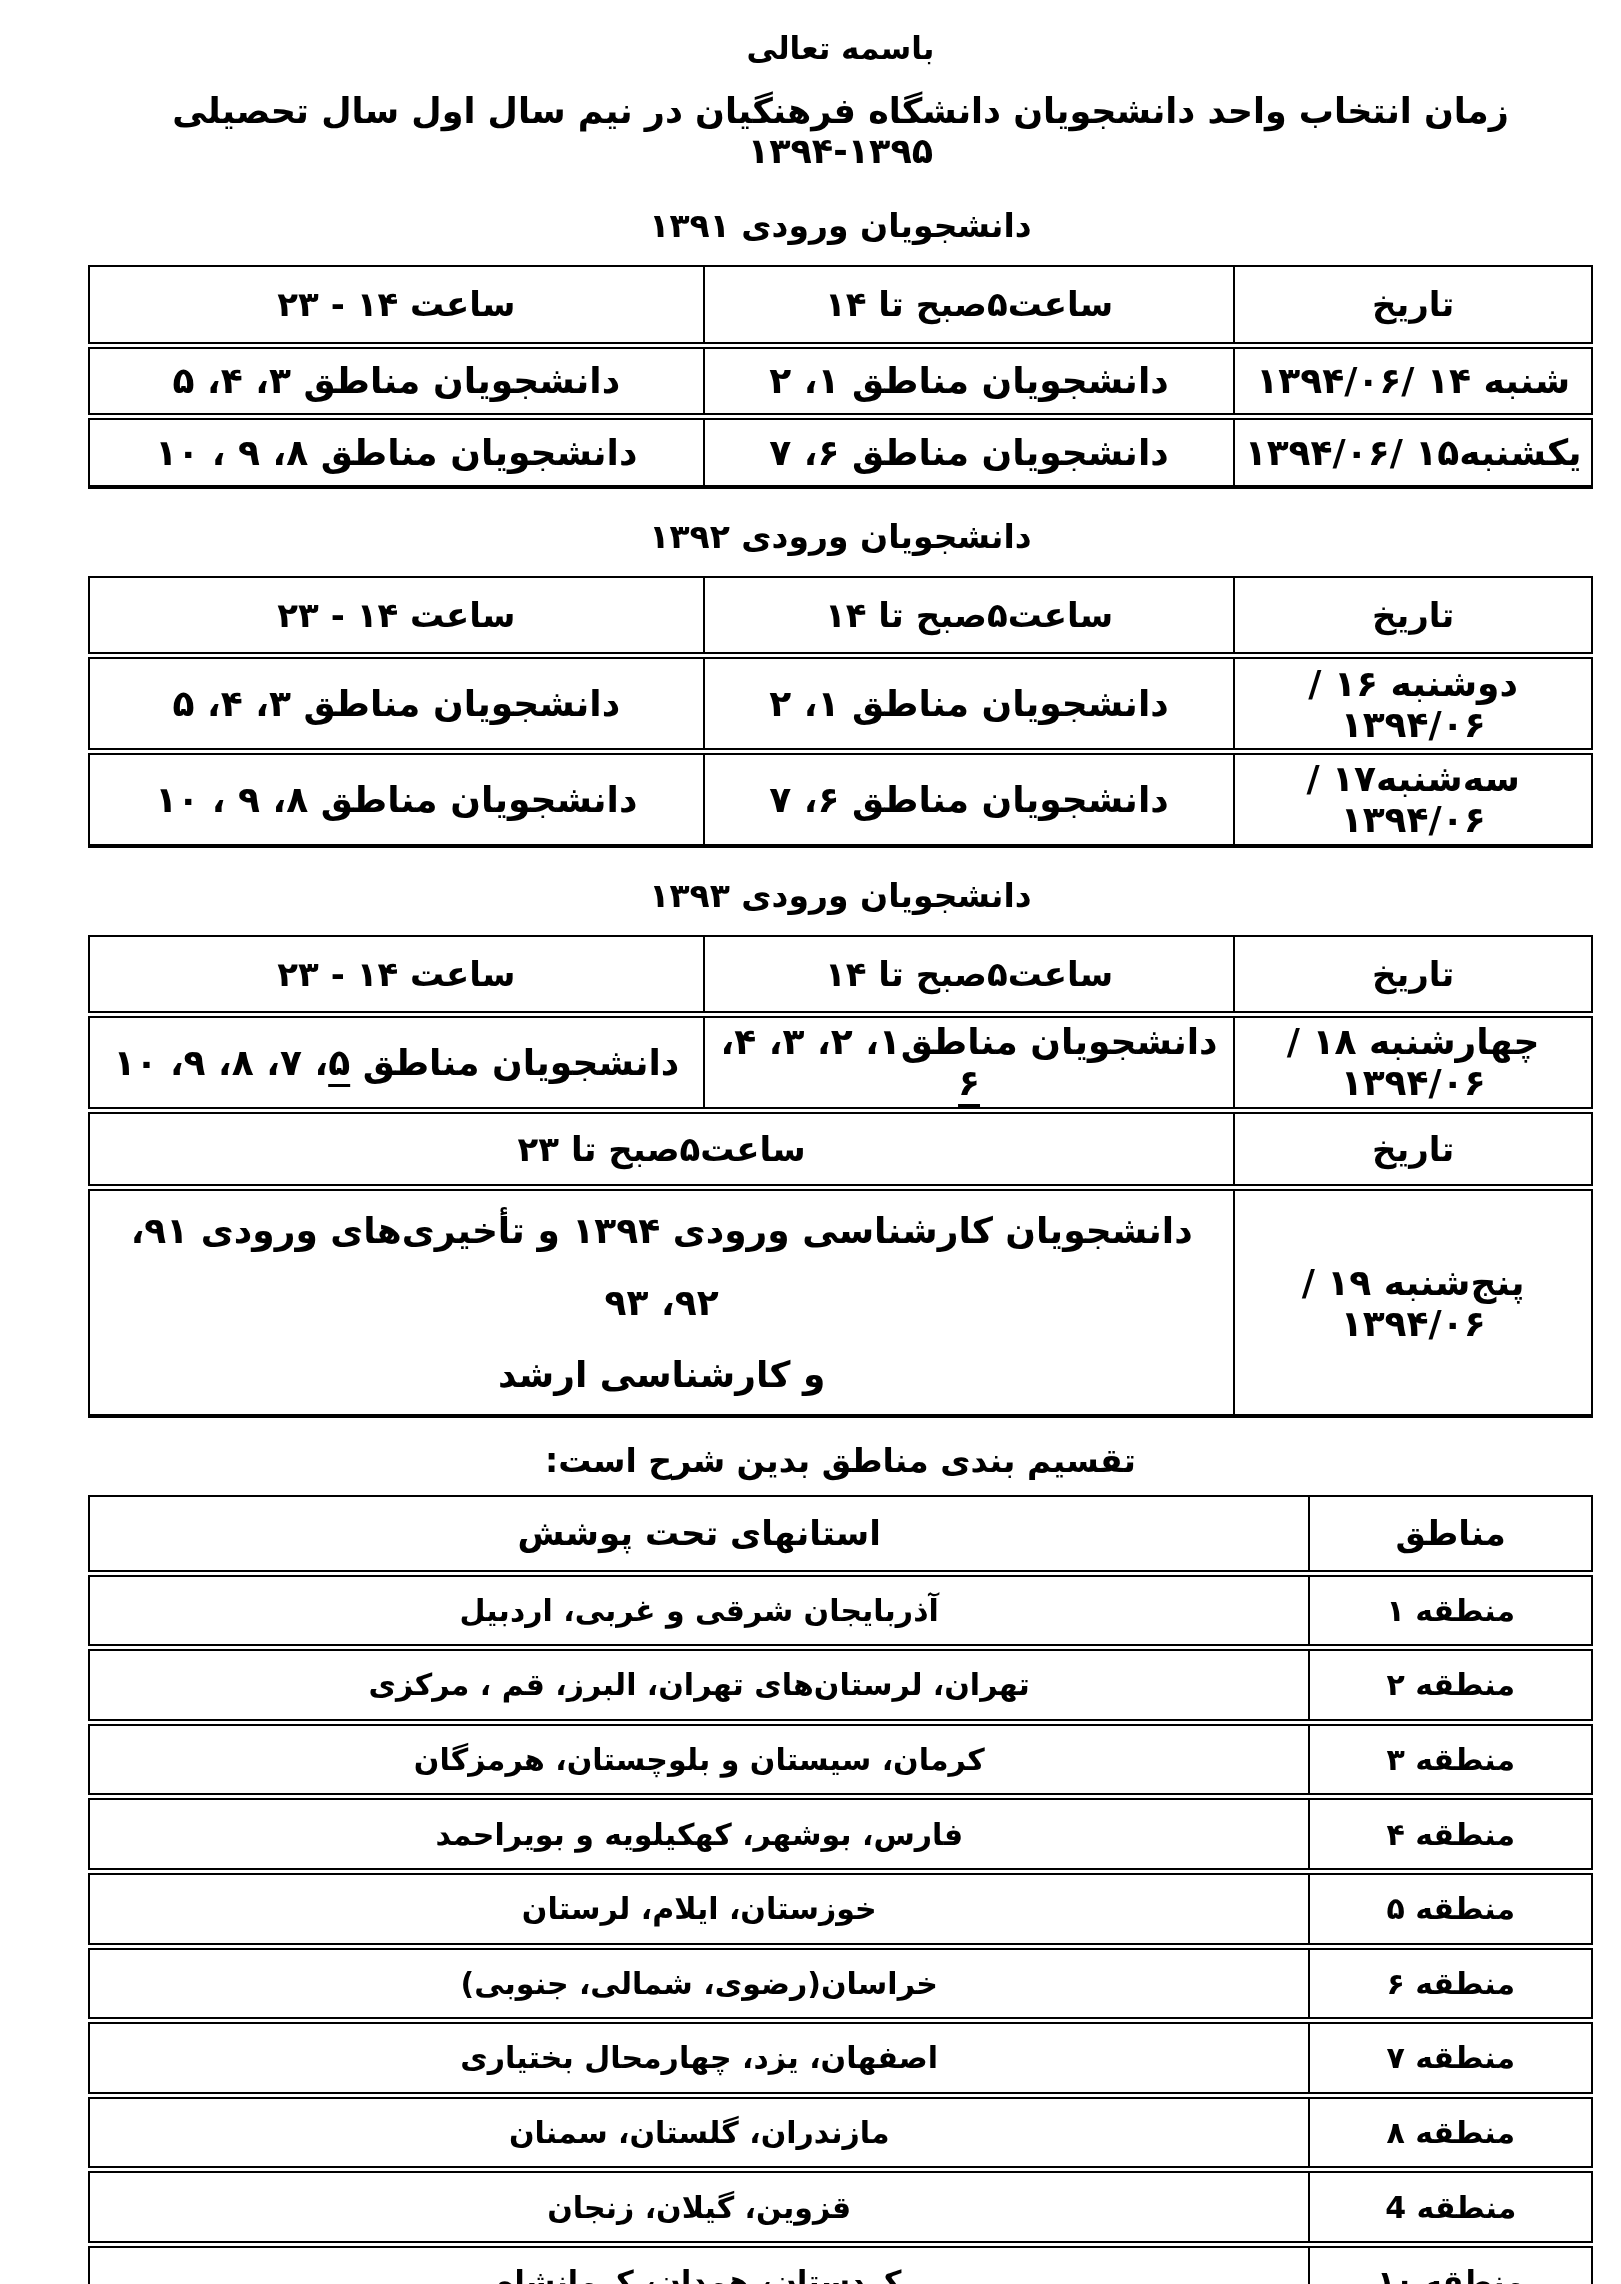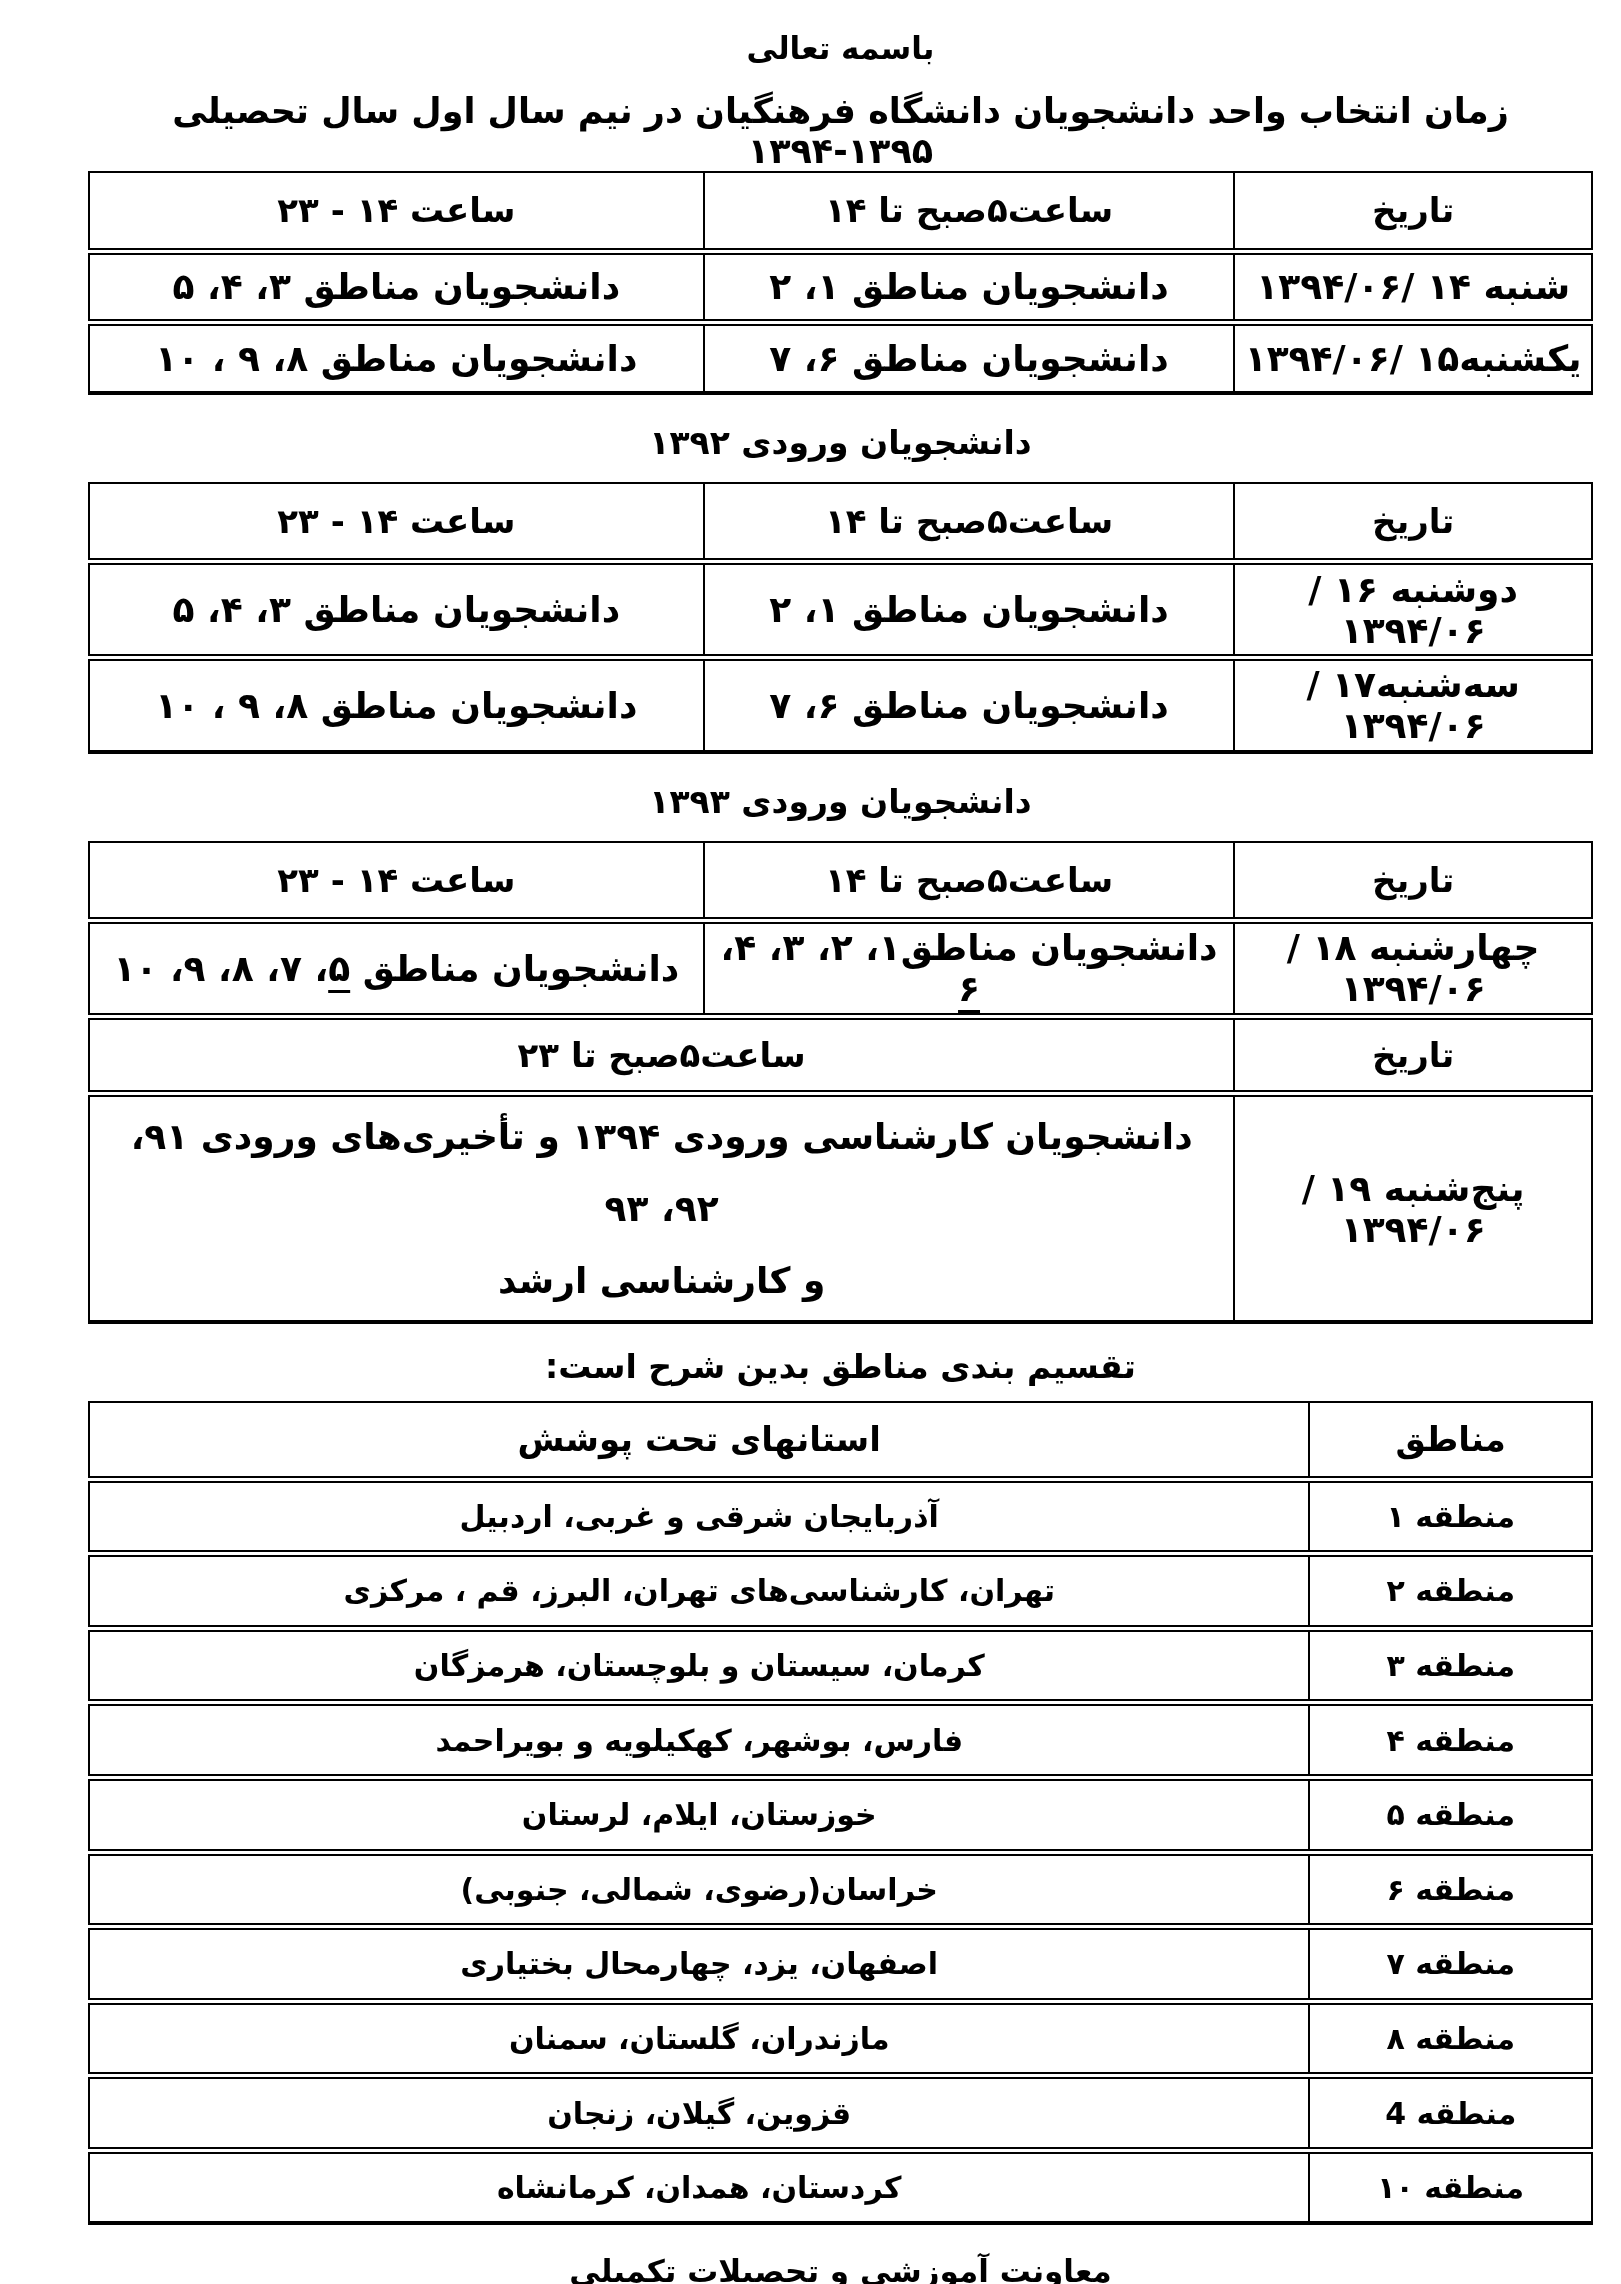--- a/index.html
+++ b/index.html
@@ -55,20 +55,21 @@
 </head>
 <body>
 
 <div class="page">
   <div class="content">
 
     <div class="bismillah">باسمه تعالی</div>
 
     <div class="main-title"><span>زمان انتخاب واحد دانشجویان دانشگاه فرهنگیان در نیم سال اول سال تحصیلی</span> <span dir="ltr">۱۳۹۴-۱۳۹۵</span></div>
 
+    <div class="section-title first">دانشجویان ورودی ۱۳۹۱</div>
 
     <table class="t-sched">
       <colgroup>
           <col style="width:23.8%">
           <col style="width:35.3%">
           <col style="width:40.9%">
         </colgroup>
       <tbody>
           <tr>
         <th>تاریخ</th>
@@ -157,21 +158,21 @@
           <tr>
         <th>مناطق</th>
         <th>استانهای تحت پوشش</th>
       </tr>
       <tr>
         <td>منطقه ۱</td>
         <td>آذربایجان شرقی و غربی، اردبیل</td>
       </tr>
       <tr>
         <td>منطقه ۲</td>
-        <td>تهران، کارشناسی‌های تهران، البرز، قم ، مرکزی</td>
+        <td>تهران، لرستان‌های تهران، البرز، قم ، مرکزی</td>
       </tr>
       <tr>
         <td>منطقه ۳</td>
         <td>کرمان، سیستان و بلوچستان، هرمزگان</td>
       </tr>
       <tr>
         <td>منطقه ۴</td>
         <td>فارس، بوشهر، کهکیلویه و بویراحمد</td>
       </tr>
       <tr>

